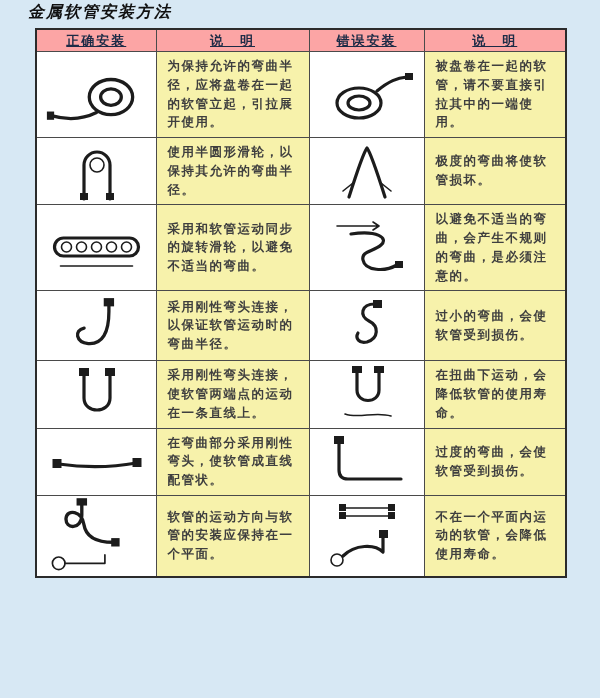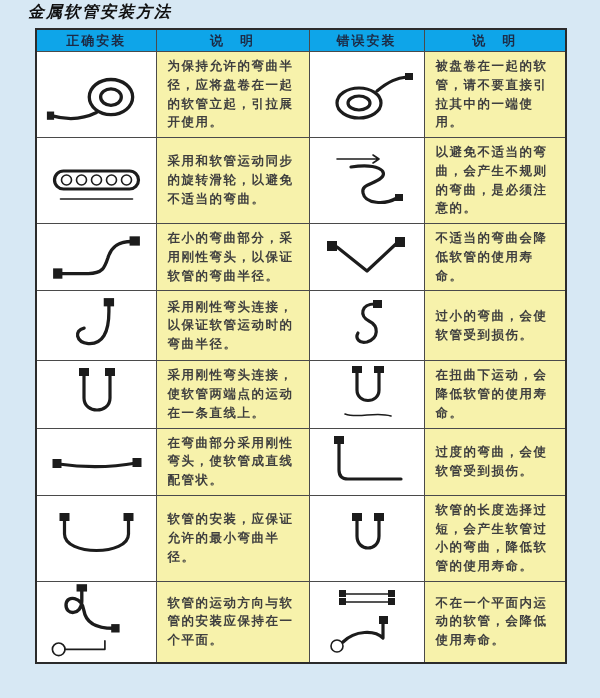--- a/index.html
+++ b/index.html
@@ -24,27 +24,28 @@
     table-layout:fixed;
     background:#fff;
     border:2px solid #2b2b2b;
   }
   .install-table td,.install-table th{
     border:1px solid #4a4a4a;
     padding:0;
     overflow:hidden;
   }
   .install-table thead th{
-    background:#0ea5e9;
+    background:#fca5a5;
     color:#1c2b46;
     font-size:13px;
     font-weight:bold;
     height:21px;
     letter-spacing:2px;
     text-align:center;
+    text-decoration:underline;
   }
   .img-cell{
     background:#ffffff;
     text-align:center;
     vertical-align:middle;
   }
   .desc-cell{
     background:#f7f2ab;
     vertical-align:middle;
   }
@@ -114,20 +115,42 @@
           <ellipse cx="42" cy="38" rx="11" ry="7"></ellipse>
           <path d="M60,26 C72,16 80,13 90,12"></path>
           <rect class="f" x="88" y="8" width="8" height="7"></rect>
         </svg>
       </td>
       <td class="desc-cell">
         <div class="desc-text">被盘卷在一起的软管，请不要直接引拉其中的一端使用。</div>
       </td>
     </tr>
 
+    <tr>
+      <td class="img-cell">
+        <svg class="hose" width="100" height="60" viewBox="0 0 100 60">
+          <path d="M38,58 L38,24 A13,13 0 0 1 64,24 L64,58"></path>
+          <circle class="thin" cx="51" cy="24" r="7"></circle>
+          <rect class="f" x="34" y="52" width="8" height="7"></rect>
+          <rect class="f" x="60" y="52" width="8" height="7"></rect>
+        </svg>
+      </td>
+      <td class="desc-cell">
+        <div class="desc-text">使用半圆形滑轮，以保持其允许的弯曲半径。</div>
+      </td>
+      <td class="img-cell">
+        <svg class="hose" width="100" height="60" viewBox="0 0 100 60">
+          <path d="M32,56 Q46,12 50,7 Q54,12 68,56"></path>
+          <path class="thin" d="M26,50 L36,42 M74,50 L64,42"></path>
+        </svg>
+      </td>
+      <td class="desc-cell">
+        <div class="desc-text">极度的弯曲将使软管损坏。</div>
+      </td>
+    </tr>
 
     <tr>
       <td class="img-cell">
         <svg class="hose" width="105" height="60" viewBox="0 0 100 60">
           <rect class="o" x="8" y="20" width="84" height="18" rx="9"></rect>
           <circle class="thin" cx="20" cy="29" r="5"></circle>
           <circle class="thin" cx="35" cy="29" r="5"></circle>
           <circle class="thin" cx="50" cy="29" r="5"></circle>
           <circle class="thin" cx="65" cy="29" r="5"></circle>
           <circle class="thin" cx="80" cy="29" r="5"></circle>
@@ -142,42 +165,20 @@
           <path class="thin" d="M20,8 L60,8 M56,4 L62,8 L56,12"></path>
           <path d="M34,16 C60,12 72,20 64,27 C56,34 44,33 46,42 C48,53 68,54 80,47"></path>
           <rect class="f" x="78" y="43" width="8" height="7"></rect>
         </svg>
       </td>
       <td class="desc-cell">
         <div class="desc-text">以避免不适当的弯曲，会产生不规则的弯曲，是必须注意的。</div>
       </td>
     </tr>
 
-    <tr>
-      <td class="img-cell">
-        <svg class="hose" width="105" height="62" viewBox="0 0 100 60">
-          <path d="M16,46 L42,46 C56,46 58,40 61,31 C64,21 70,15 84,15"></path>
-          <rect class="f" x="8" y="41" width="9" height="10"></rect>
-          <rect class="f" x="82" y="10" width="10" height="9"></rect>
-        </svg>
-      </td>
-      <td class="desc-cell">
-        <div class="desc-text">在小的弯曲部分，采用刚性弯头，以保证软管的弯曲半径。</div>
-      </td>
-      <td class="img-cell">
-        <svg class="hose" width="100" height="60" viewBox="0 0 100 60">
-          <path d="M20,20 L50,44 L80,16"></path>
-          <rect class="f" x="10" y="14" width="10" height="10"></rect>
-          <rect class="f" x="78" y="10" width="10" height="10"></rect>
-        </svg>
-      </td>
-      <td class="desc-cell">
-        <div class="desc-text">不适当的弯曲会降低软管的使用寿命。</div>
-      </td>
-    </tr>
 
     <tr>
       <td class="img-cell">
         <svg class="hose" width="105" height="62" viewBox="0 0 100 60">
           <path d="M62,8 L62,16 C62,36 56,48 42,47 C30,46 28,34 38,32"></path>
           <rect class="f" x="57" y="3" width="10" height="8"></rect>
         </svg>
       </td>
       <td class="desc-cell">
         <div class="desc-text">采用刚性弯头连接，以保证软管运动时的弯曲半径。</div>
@@ -232,42 +233,20 @@
         <svg class="hose" width="100" height="60" viewBox="0 0 100 60">
           <path d="M22,10 L22,38 Q22,47 31,47 L84,47"></path>
           <rect class="f" x="17" y="4" width="10" height="8"></rect>
         </svg>
       </td>
       <td class="desc-cell">
         <div class="desc-text">过度的弯曲，会使软管受到损伤。</div>
       </td>
     </tr>
 
-    <tr>
-      <td class="img-cell">
-        <svg class="hose" width="105" height="60" viewBox="0 0 100 60">
-          <path d="M18,12 L18,26 C18,48 82,48 82,26 L82,12"></path>
-          <rect class="f" x="13" y="5" width="10" height="8"></rect>
-          <rect class="f" x="77" y="5" width="10" height="8"></rect>
-        </svg>
-      </td>
-      <td class="desc-cell">
-        <div class="desc-text">软管的安装，应保证允许的最小弯曲半径。</div>
-      </td>
-      <td class="img-cell">
-        <svg class="hose" width="100" height="60" viewBox="0 0 100 60">
-          <path d="M40,12 L40,28 C40,44 62,44 62,28 L62,12"></path>
-          <rect class="f" x="35" y="5" width="10" height="8"></rect>
-          <rect class="f" x="57" y="5" width="10" height="8"></rect>
-        </svg>
-      </td>
-      <td class="desc-cell">
-        <div class="desc-text">软管的长度选择过短，会产生软管过小的弯曲，降低软管的使用寿命。</div>
-      </td>
-    </tr>
 
     <tr>
       <td class="img-cell">
         <svg class="hose" width="105" height="80" viewBox="0 0 100 76">
           <path d="M36,6 L36,18 C36,32 20,32 21,21 C22,12 36,14 38,27 C40,40 52,44 66,44"></path>
           <rect class="f" x="31" y="2" width="10" height="7"></rect>
           <rect class="f" x="64" y="40" width="8" height="8"></rect>
           <circle class="thin" cx="14" cy="64" r="6"></circle>
           <path class="thin" d="M20,64 L58,64 L58,56"></path>
         </svg>

